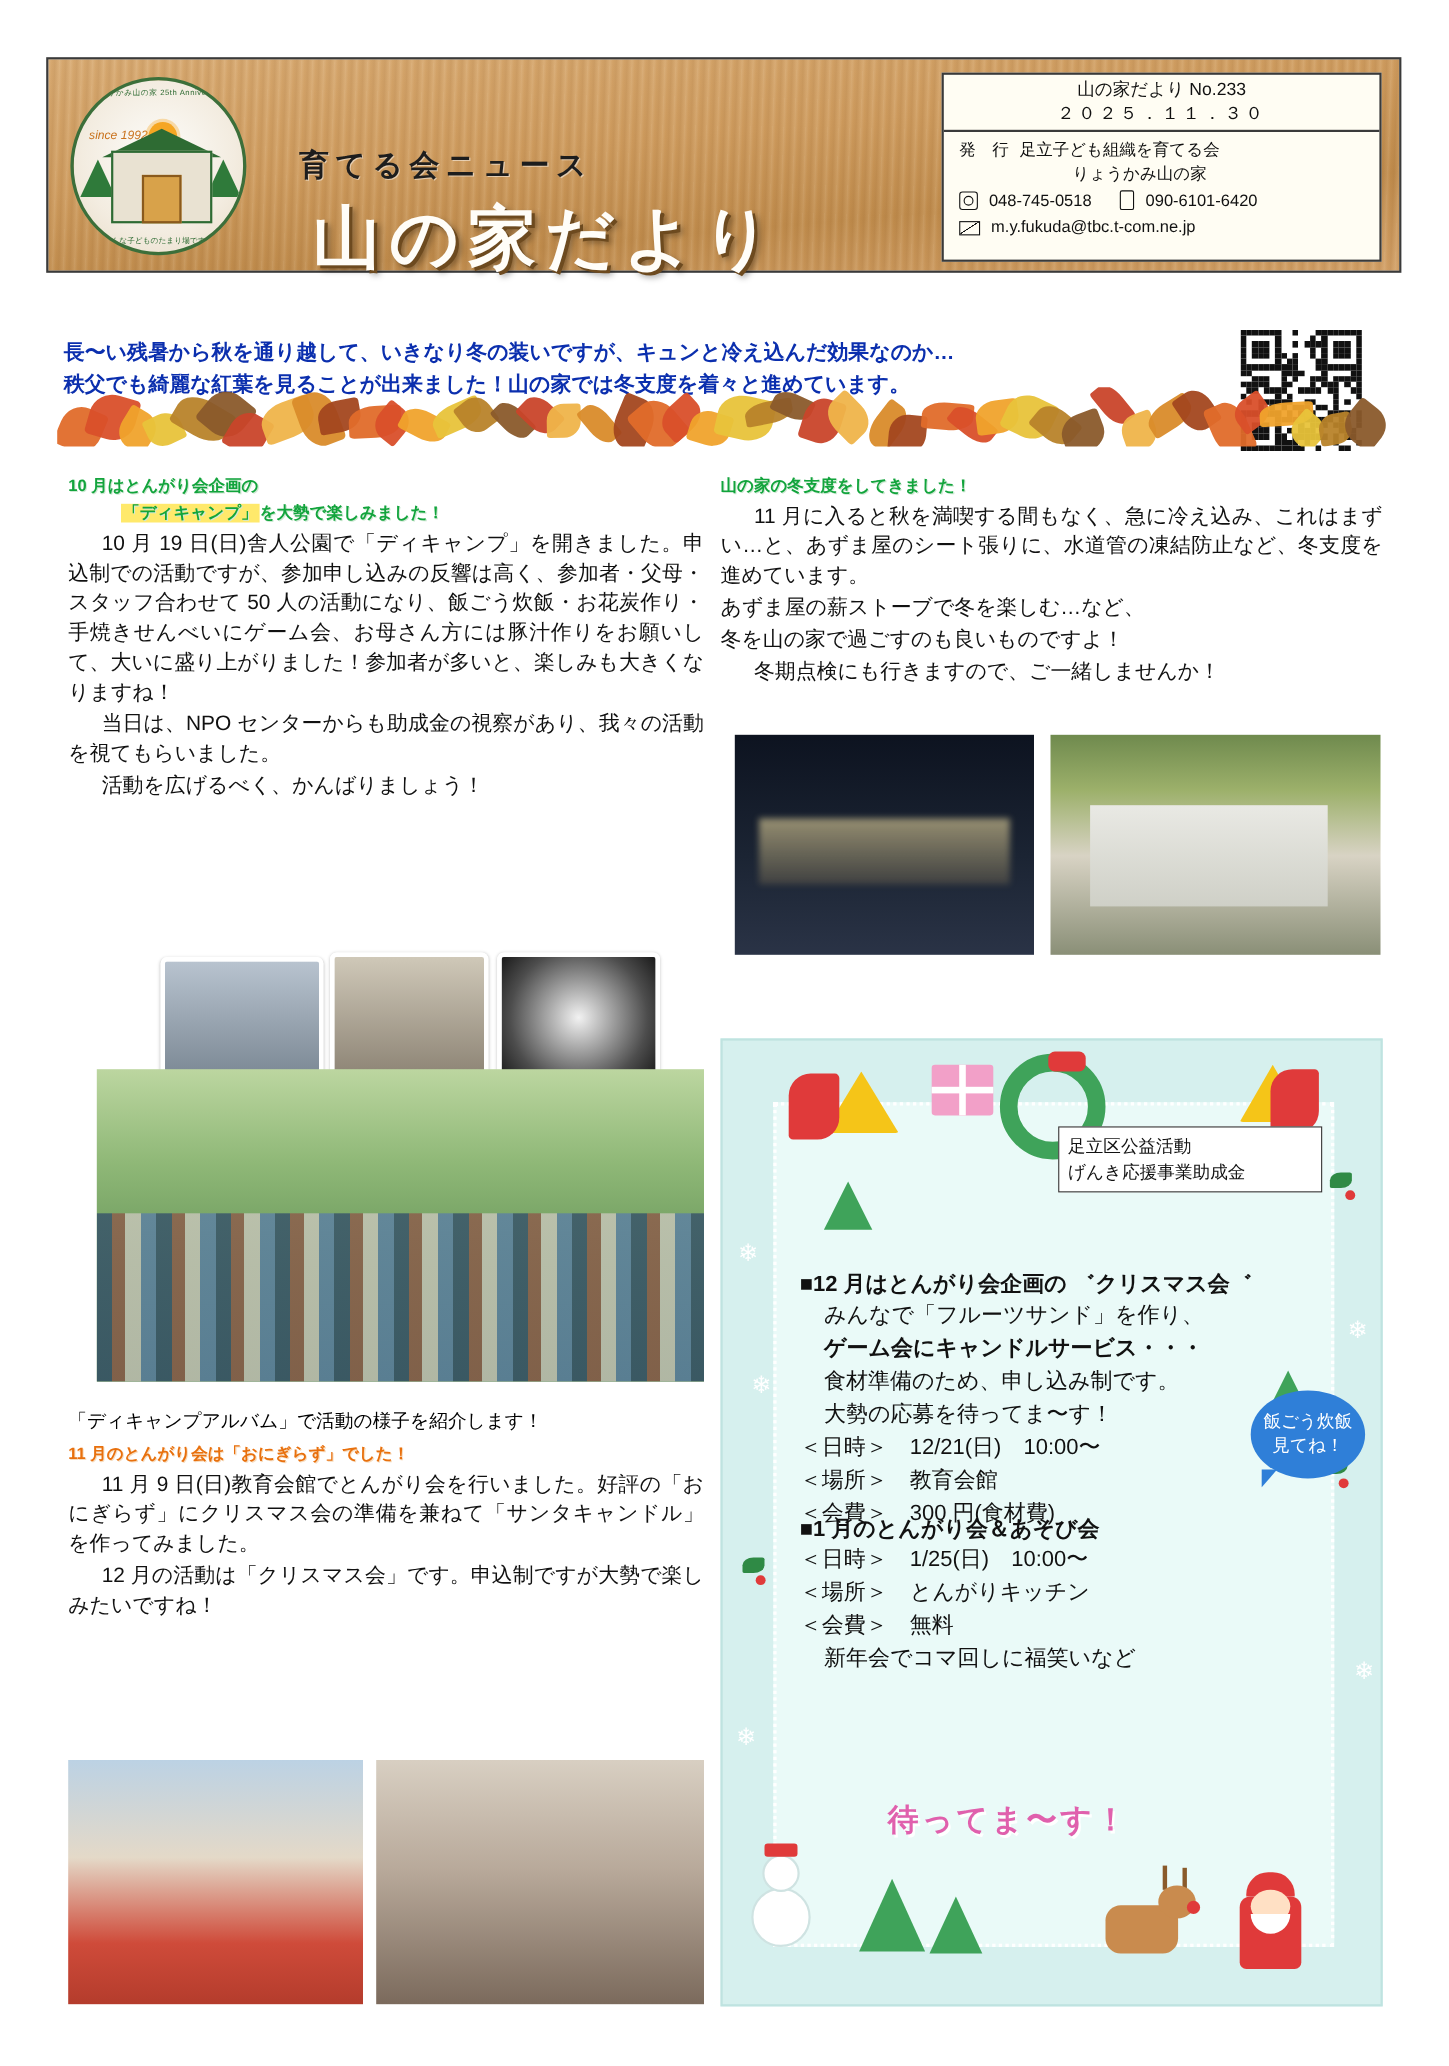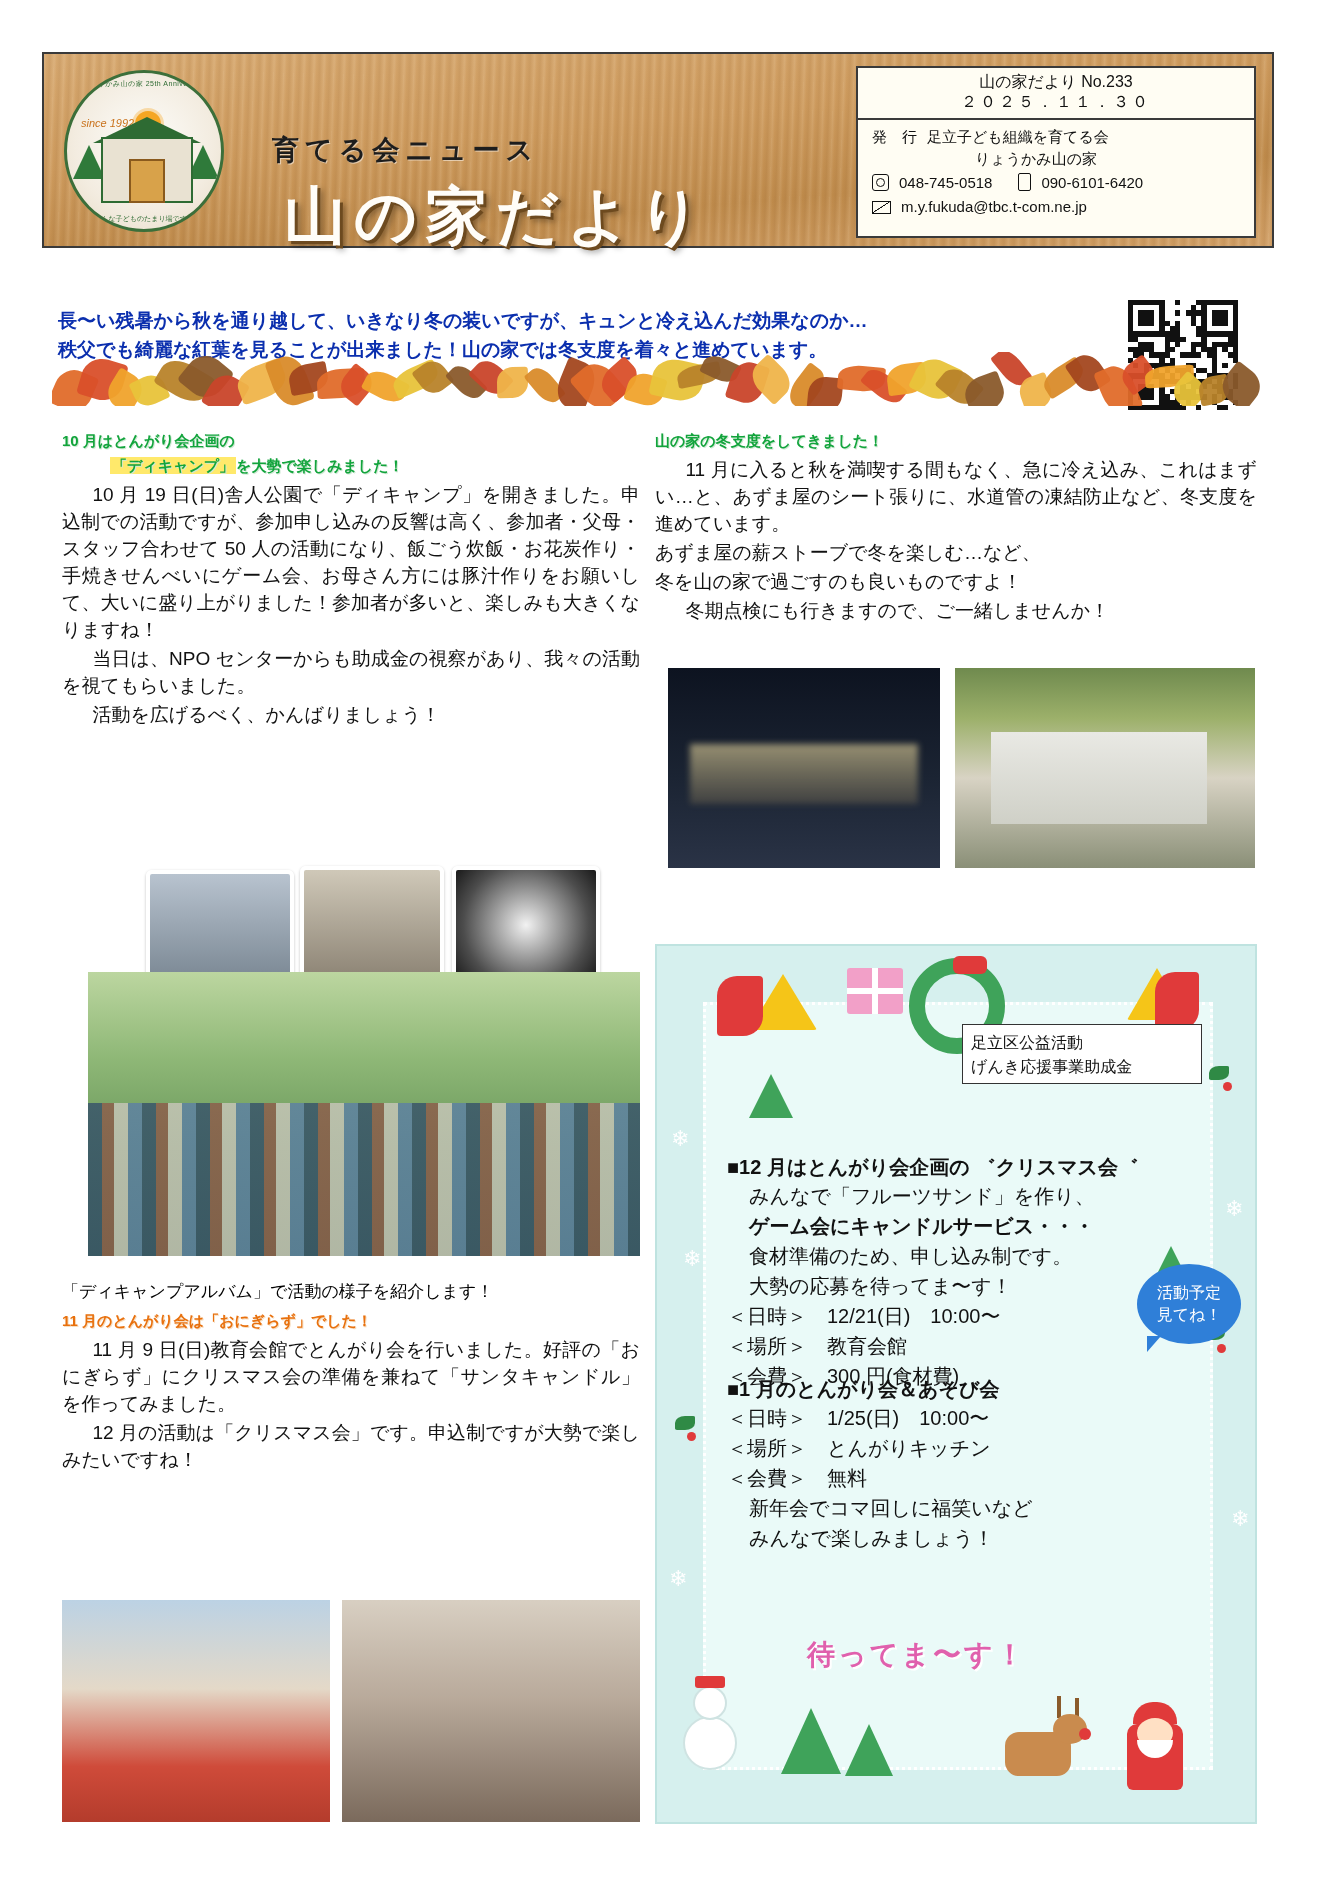--- a/index.html
+++ b/index.html
@@ -80,21 +80,21 @@
 
   .info-box{
     position:absolute;left:812px;top:12px;width:400px;height:172px;
     background:#fffdf3;border:2px solid #3a3a3a;box-sizing:border-box;
   }
   .info-top{
     height:52px;border-bottom:2px solid #3a3a3a;box-sizing:border-box;
     display:flex;flex-direction:column;align-items:center;justify-content:center;
     font-size:16px;color:#111;line-height:1.35;
   }
-  .info-top .d2{letter-spacing:3px;font-family:Liberation Mono, monospace;}
+  .info-top .d2{letter-spacing:3px;}
   .info-body{padding:6px 10px 0 14px;font-size:15px;color:#111;line-height:1.45;}
   .info-body .r{display:flex;gap:10px;align-items:center;}
   .ico{display:inline-block;}
   .ico.phone{width:15px;height:15px;border:1.5px solid #111;border-radius:3px;position:relative;}
   .ico.phone:after{content:"";position:absolute;left:3px;top:3px;width:7px;height:7px;border:1.5px solid #111;border-radius:50%;}
   .ico.mobile{width:11px;height:16px;border:1.5px solid #111;border-radius:2px;}
   .ico.mail{width:17px;height:11px;border:1.5px solid #111;position:relative;}
   .ico.mail:after{content:"";position:absolute;left:0;top:0;width:100%;height:100%;
      background:linear-gradient(to bottom right,transparent 45%,#111 46%,#111 50%,transparent 51%);}
 
@@ -639,32 +639,31 @@
       <div class="xm-l" style="margin-left:22px;font-weight:bold;">ゲーム会にキャンドルサービス・・・</div>
       <div class="xm-l" style="margin-left:22px;">食材準備のため、申し込み制です。</div>
       <div class="xm-l" style="margin-left:22px;">大勢の応募を待ってま〜す！</div>
       <div class="xm-l">＜日時＞　12/21(日)　10:00〜</div>
       <div class="xm-l">＜場所＞　教育会館</div>
       <div class="xm-l">＜会費＞　300 円(食材費)</div>
     </div>
 
     <div class="bubble">
       <div>
-        <div>活動予定</div>
+        <div>飯ごう炊飯</div>
         <div>見てね！</div>
       </div>
     </div>
 
     <div style="position:absolute;left:70px;top:430px;width:470px;">
       <div class="xm-h">■1 月のとんがり会＆あそび会</div>
       <div class="xm-l">＜日時＞　1/25(日)　10:00〜</div>
       <div class="xm-l">＜場所＞　とんがりキッチン</div>
       <div class="xm-l">＜会費＞　無料</div>
       <div class="xm-l" style="margin-left:22px;">新年会でコマ回しに福笑いなど</div>
-      <div class="xm-l" style="margin-left:22px;">みんなで楽しみましょう！</div>
     </div>
 
     <div class="waiting">待ってま〜す！</div>
 
     <div class="snowman" style="left:26px;top:740px;">
       <div class="b1"></div>
         <div class="b2"></div>
         <div class="hat"></div>
     </div>
     <div class="tree-deco" style="left:124px;top:762px;border-bottom-width:66px;border-left-width:30px;border-right-width:30px;"></div>

